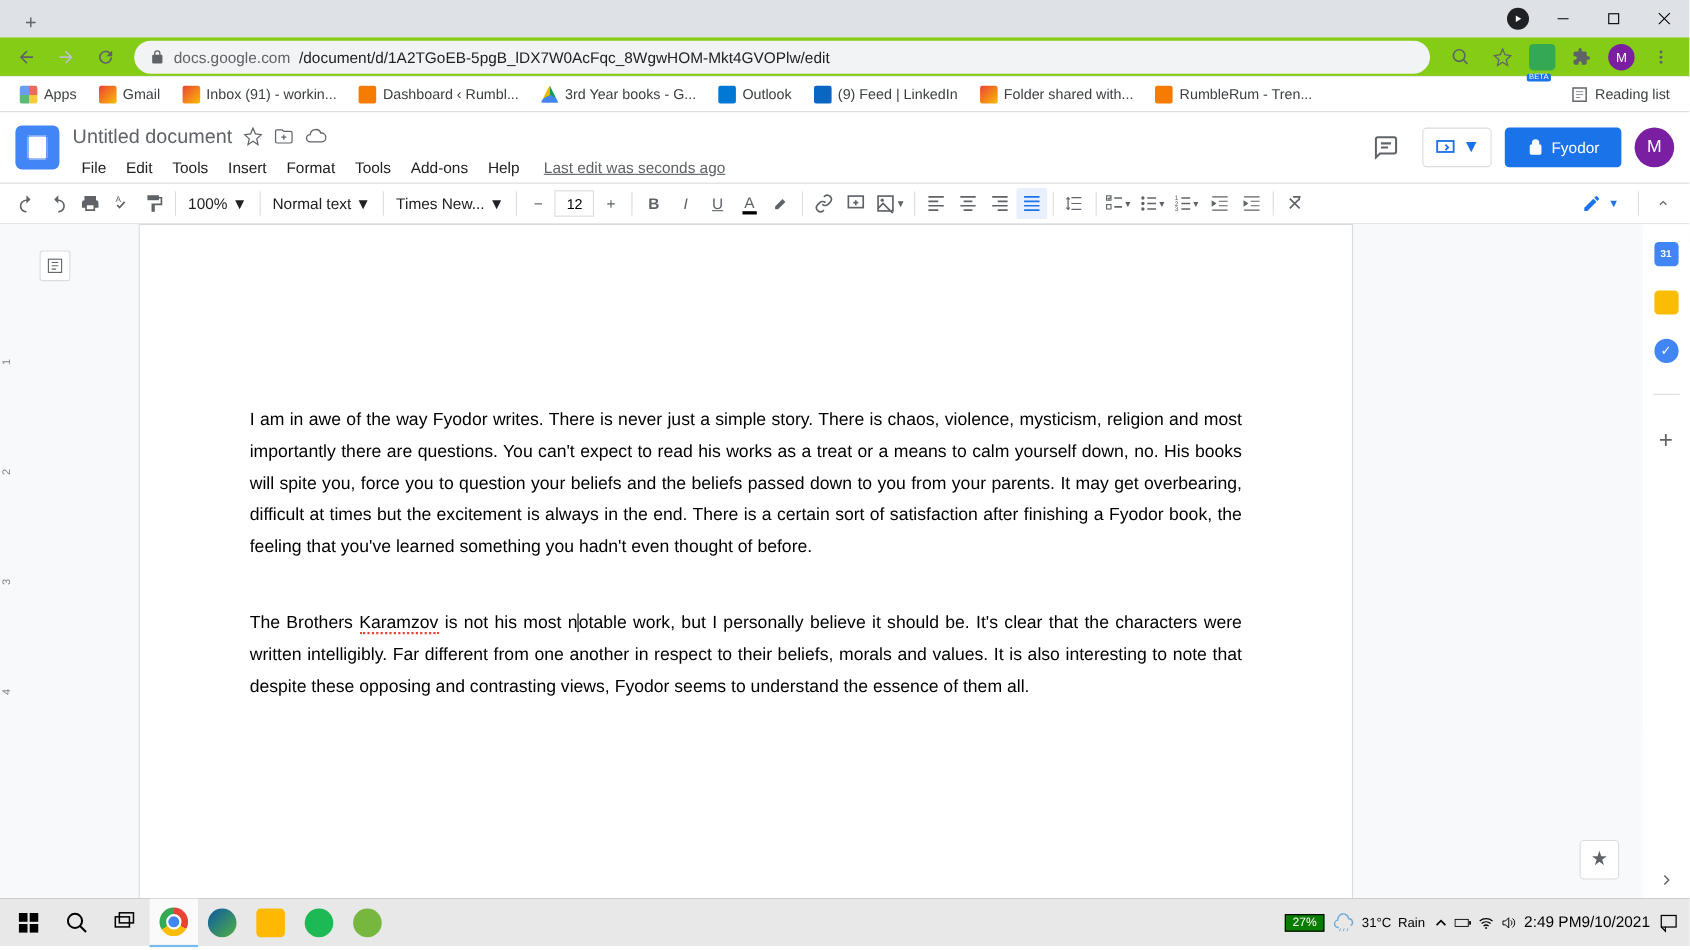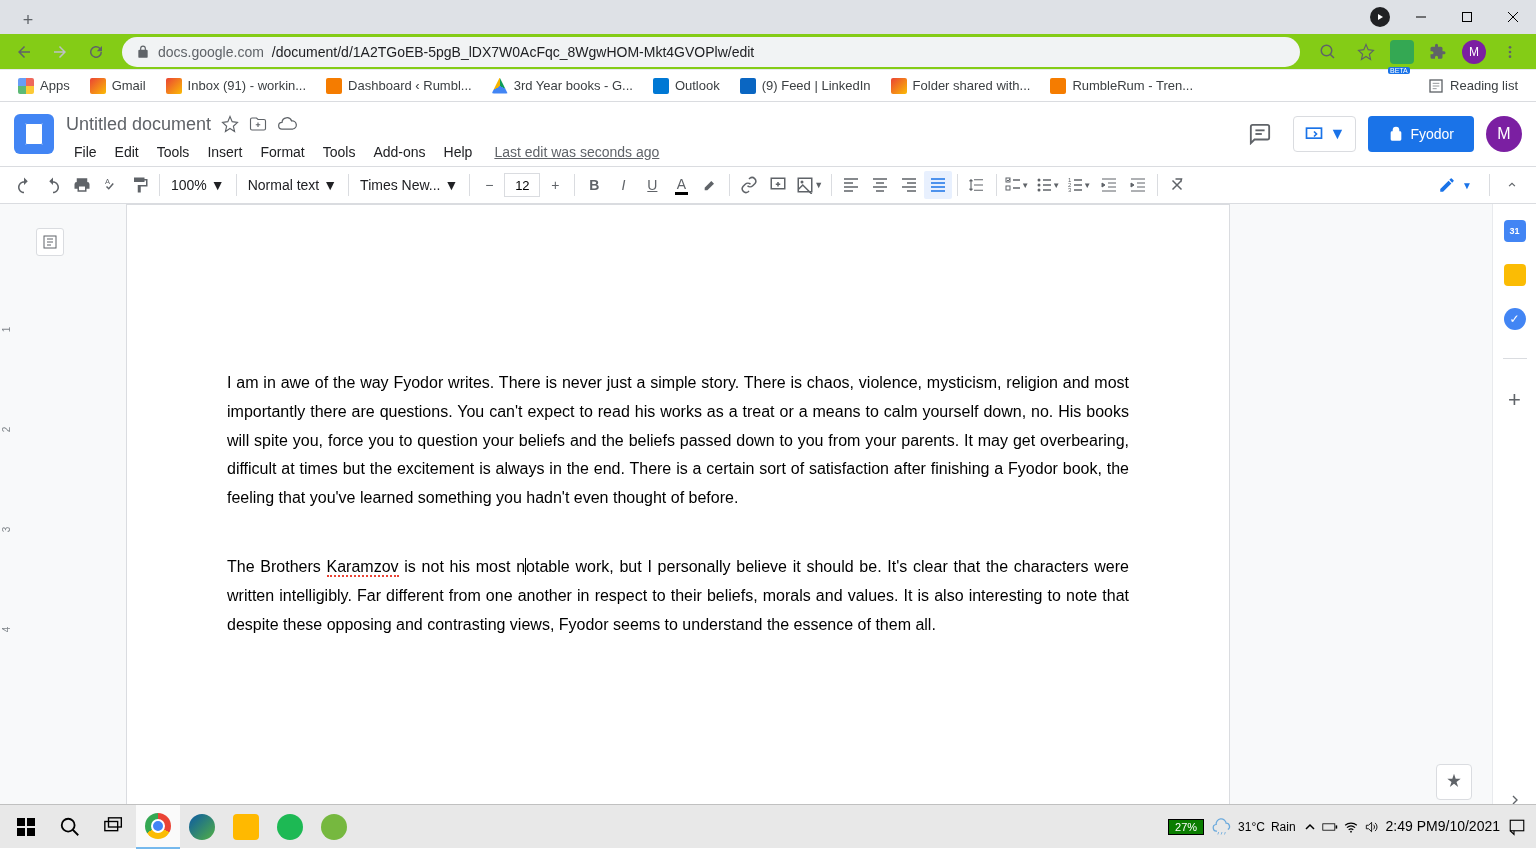--- a/index.html
+++ b/index.html
@@ -98,21 +98,21 @@
 .sp-cal{background:#4285f4;position:relative;}
 .sp-cal::after{content:"31";position:absolute;inset:0;display:flex;align-items:center;justify-content:center;font-size:9px;color:#fff;font-weight:600;}
 .sp-keep{background:#fbbc04;}
 .sp-task{background:#4285f4;border-radius:50%;position:relative;}
 .sp-task::after{content:"✓";color:#fff;font-size:12px;position:absolute;inset:0;display:flex;align-items:center;justify-content:center;}
 .sp-sep{width:24px;height:1px;background:#dadce0;margin:6px 0;}
 .sp-plus{color:#5f6368;font-size:22px;}
 .sp-arrow{position:absolute;bottom:12px;color:#5f6368;}
 
 
-.taskbar{position:absolute;left:0;right:0;bottom:16px;height:44px;background:#e8e8e8;border-top:1px solid #c0c0c0;display:flex;align-items:center;padding:0 4px;}
+.taskbar{position:absolute;left:0;right:0;bottom:4px;height:44px;background:#e8e8e8;border-top:1px solid #c0c0c0;display:flex;align-items:center;padding:0 4px;}
 .tb-app{width:44px;height:44px;display:flex;align-items:center;justify-content:center;}
 .tb-app.active{border-bottom:2px solid #76b9ed;background:#fafafa;}
 .tb-app .ai{width:26px;height:26px;border-radius:4px;}
 .start{color:#000;}
 .tb-right-sys{margin-left:auto;display:flex;align-items:center;gap:8px;font-size:12px;color:#000;padding-right:6px;}
 .battery{background:#0a7d00;color:#fff;padding:1px 6px;font-size:11px;border:1px solid #000;}
 .sys-ic{display:flex;align-items:center;gap:6px;color:#444;}
 .clock{display:flex;flex-direction:row;align-items:flex-end;font-size:14px;line-height:1.2;}
 .weather{display:flex;align-items:center;gap:6px;}
 svg{display:block;}

